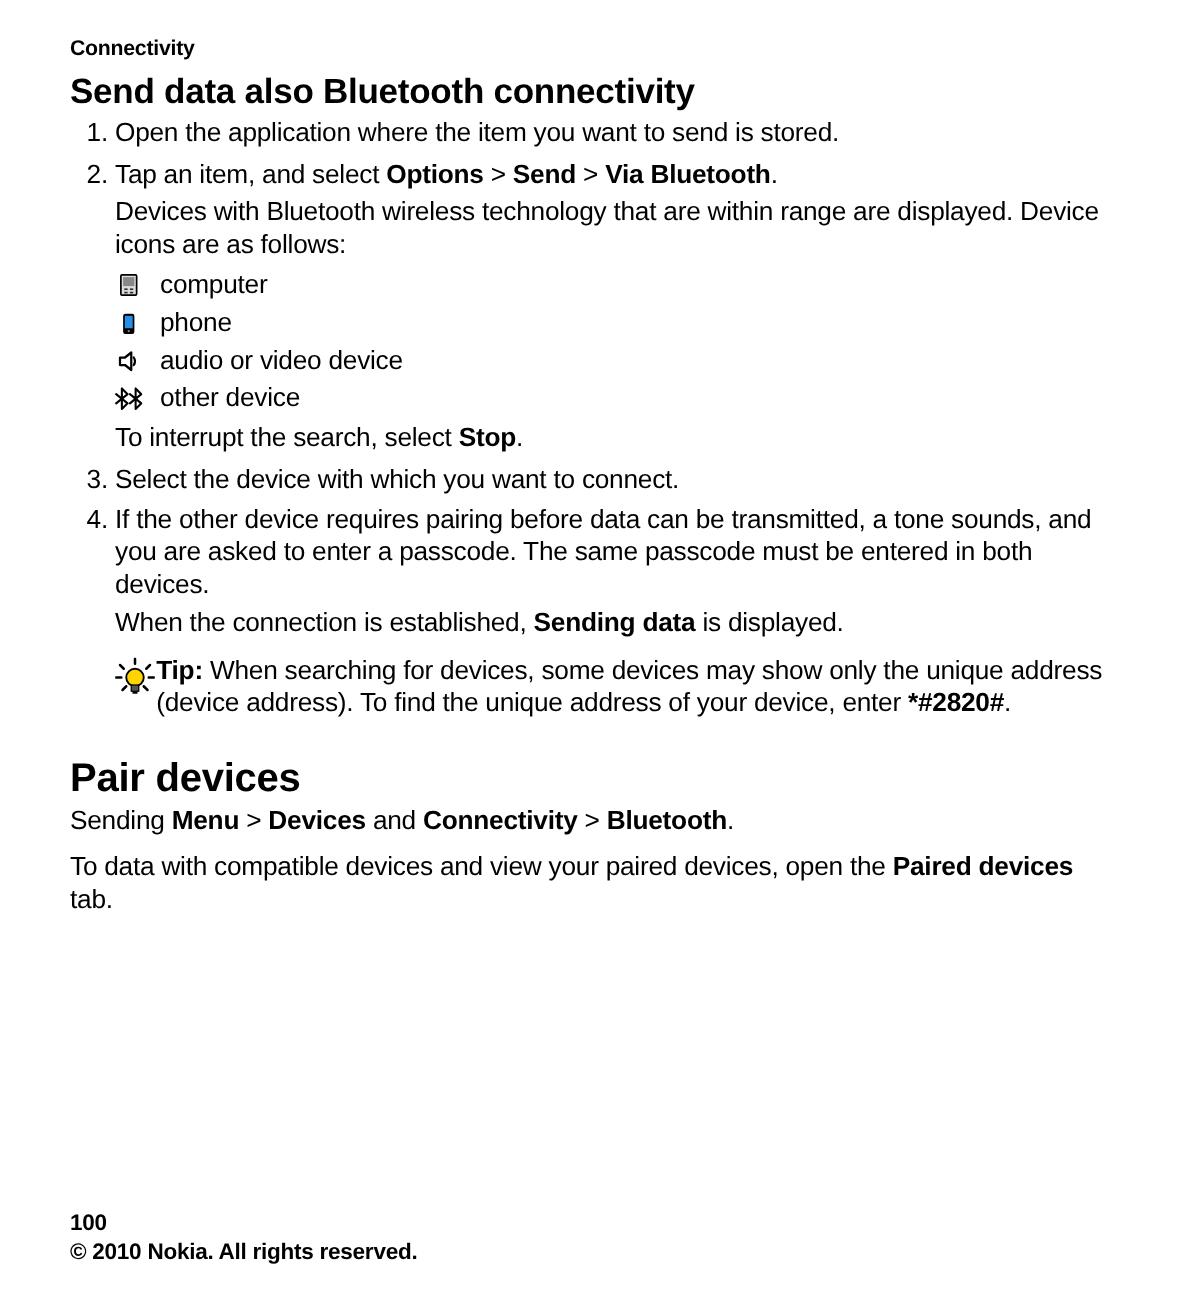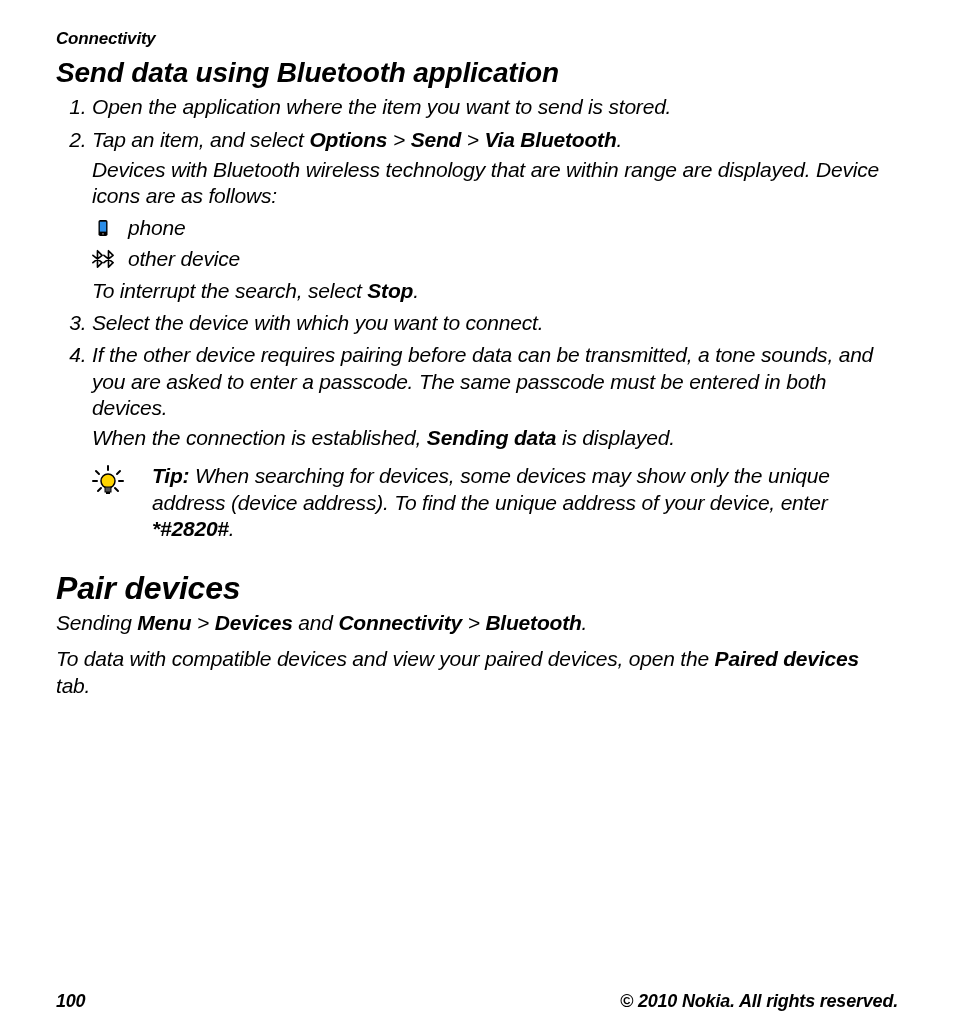--- a/index.html
+++ b/index.html
@@ -11,21 +11,20 @@
     font-size: 21px;
     line-height: 1.25;
   }
   .page {
     width: 954px;
     height: 1036px;
     box-sizing: border-box;
     padding: 28px 56px 20px 56px;
     position: relative;
     letter-spacing: -0.2px;
-    font-style: italic;
   }
   .section-label {
     font-weight: 700;
     font-size: 17px;
     margin-bottom: 6px;
   }
   h1.title {
     font-weight: 700;
     font-size: 28px;
     margin: 0 0 4px 0;
@@ -61,71 +60,94 @@
   .icon-box {
     width: 22px;
     height: 22px;
     flex: 0 0 22px;
     display: flex;
     align-items: center;
     justify-content: center;
   }
   .tip-row {
     display: flex;
-    gap: 28px;
+    gap: 1px;
     margin-top: 12px;
     align-items: flex-start;
   }
   .tip-icon {
     flex: 0 0 32px;
     width: 32px;
     height: 32px;
     margin-top: 2px;
   }
   .footer {
     position: absolute;
     left: 56px;
     right: 56px;
     bottom: 24px;
     display: flex;
     justify-content: space-between;
     font-weight: 700;
     font-size: 18px;
+    flex-direction: column;
   }
 </style>
 </head>
 <body>
 
 <div class="page">
 
   <div class="section-label">Connectivity</div>
 
-  <h1 class="title">Send data using Bluetooth application</h1>
+  <h1 class="title">Send data also Bluetooth connectivity</h1>
 
 
   <ol class="steps">
     <li>
       <span>Open the application where the item you want to send is stored.</span>
     </li>
 
     <li>
       <span>Tap an item, and select </span><span class="bold">Options</span><span class="sep"> &gt; </span><span class="bold">Send</span><span class="sep"> &gt; </span><span class="bold">Via Bluetooth</span><span>.</span>
 
       <p>Devices with Bluetooth wireless technology that are within range are displayed. Device icons are as follows:</p>
 
       <ul class="icon-list">
+        <li>
+          <span class="icon-box">
+            <svg viewBox="0 0 20 20" width="18" height="18">
+              <rect x="3" y="1" width="14" height="18" rx="1" fill="#ddd" stroke="#000" stroke-width="1.5"></rect>
+              <rect x="5" y="3" width="10" height="8" fill="#888"></rect>
+              <rect x="6" y="13" width="3" height="1.5" fill="#333"></rect>
+              <rect x="6" y="16" width="3" height="1.5" fill="#333"></rect>
+              <rect x="11" y="13" width="3" height="1.5" fill="#333"></rect>
+              <rect x="11" y="16" width="3" height="1.5" fill="#333"></rect>
+            </svg>
+          </span>
+          <span>computer</span>
+        </li>
         <li>
           <span class="icon-box">
             <svg viewBox="0 0 20 20" width="18" height="18">
               <rect x="5" y="1" width="10" height="18" rx="2" fill="#000"></rect>
               <rect x="6.5" y="3" width="7" height="11" fill="#2a8de8"></rect>
               <circle cx="10" cy="16.5" r="1" fill="#888"></circle>
             </svg>
           </span>
           <span>phone</span>
+        </li>
+        <li>
+          <span class="icon-box">
+            <svg viewBox="0 0 20 20" width="20" height="20">
+              <path d="M3 7 L7 7 L12 3 L12 17 L7 13 L3 13 Z" fill="none" stroke="#000" stroke-width="1.8" stroke-linejoin="round"></path>
+              <path d="M14 7 Q16 10 14 13" fill="none" stroke="#000" stroke-width="1.8" stroke-linecap="round"></path>
+            </svg>
+          </span>
+          <span>audio or video device</span>
         </li>
         <li>
           <span class="icon-box">
             <svg viewBox="0 0 24 20" width="24" height="20">
               <g stroke="#000" stroke-width="1.8" fill="none" stroke-linejoin="round" stroke-linecap="round">
                 <path d="M6 1 L6 19 L11 14 L1 6 M1 14 L11 6 L6 1"></path>
               </g>
               <g stroke="#000" stroke-width="1.8" fill="none" stroke-linejoin="round" stroke-linecap="round" transform="translate(12,0)">
                 <path d="M6 1 L6 19 L11 14 L1 6 M1 14 L11 6 L6 1"></path>
               </g>

